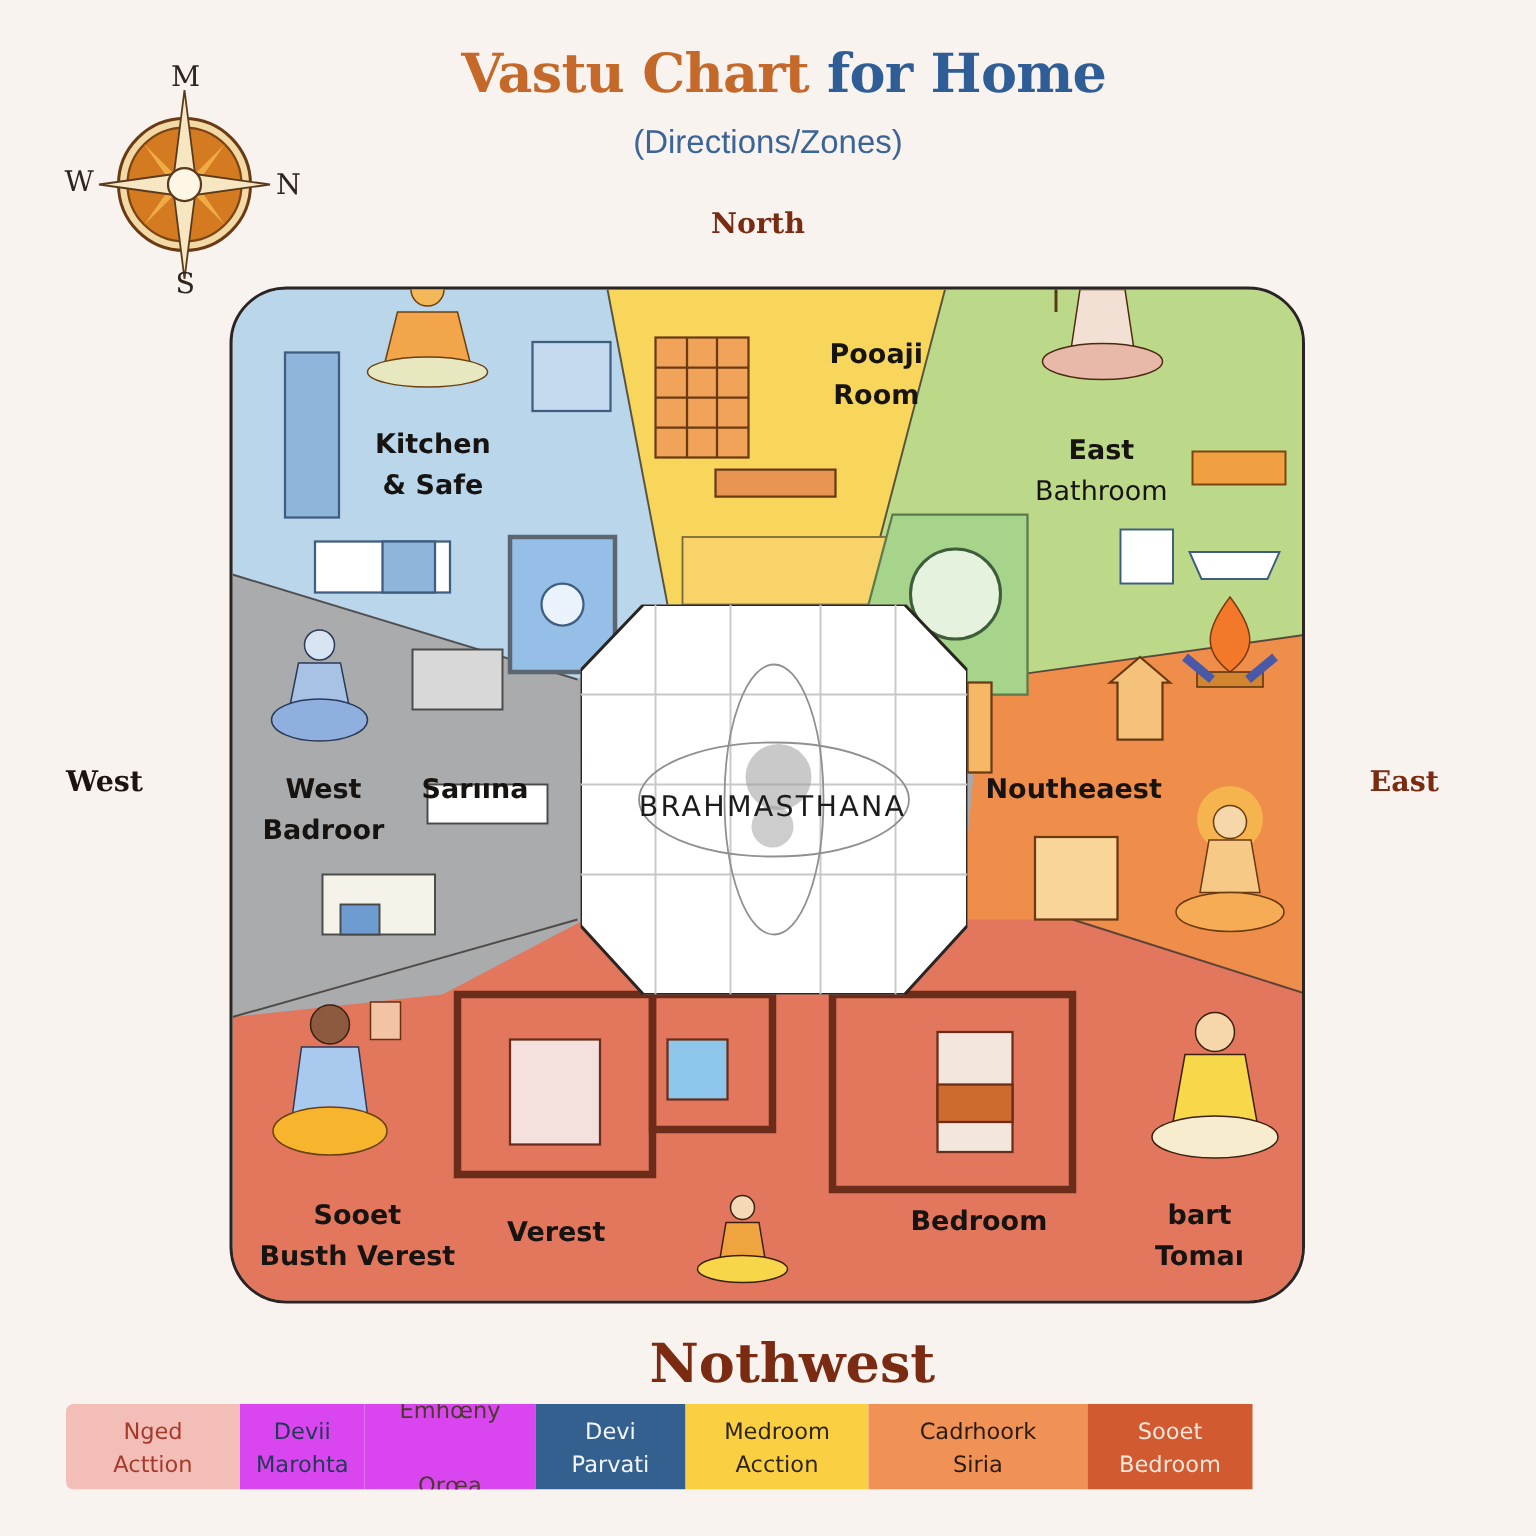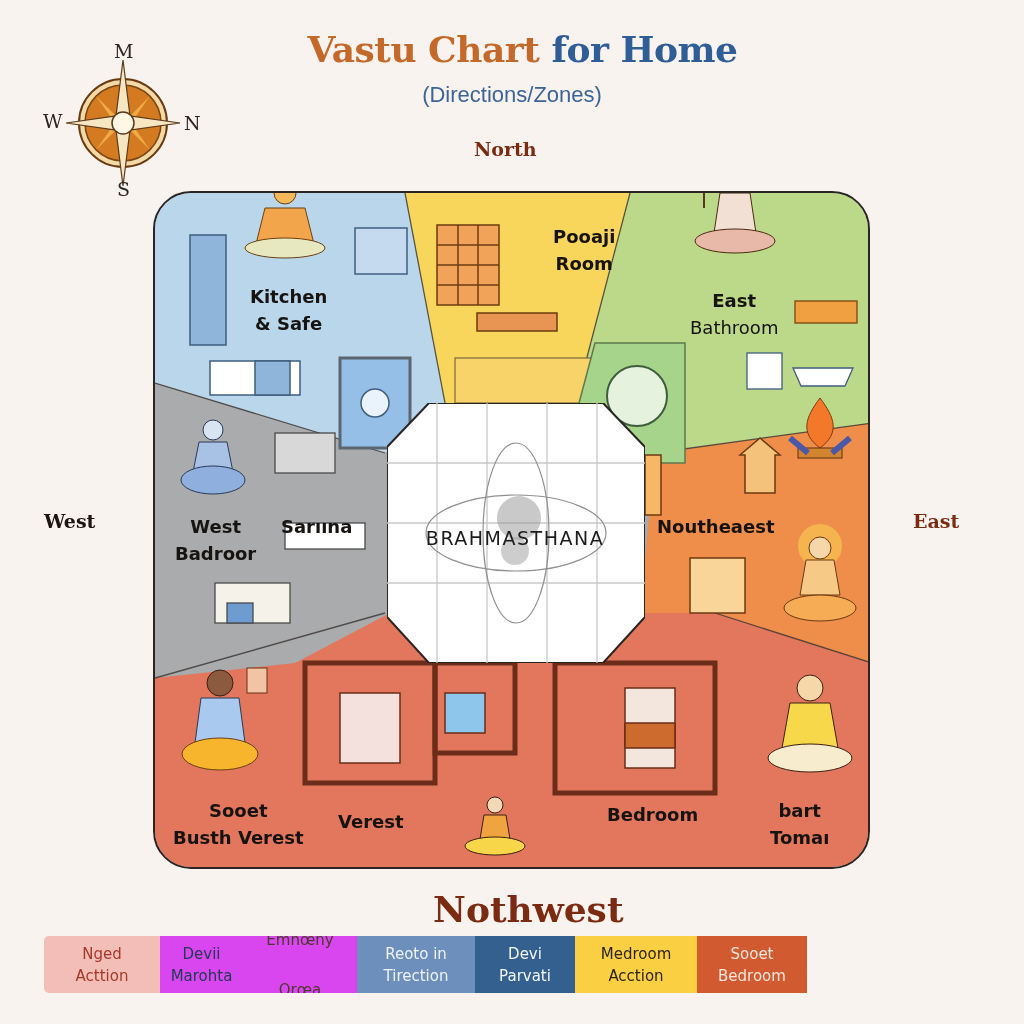--- a/index.html
+++ b/index.html
@@ -272,29 +272,29 @@
       <span>Acttion</span>
   </div>
   <div class="cell" style="width:83px;background:#d946ef;color:#213a56;">
     <span>Devii</span>
       <span>Marohta</span>
   </div>
   <div class="cell" style="width:114px;background:#d946ef;color:#4a3a2c;gap:28px;">
     <span>Emhœny</span>
       <span>Orœa</span>
   </div>
-  <div class="cell" style="width:118px;background:#6c8fbc;color:#eef3fa;">
-    <span>Reoto in</span>
-      <span>Tirection</span>
-  </div>
   <div class="cell" style="width:100px;background:#34608f;color:#f2f5fa;">
     <span>Devi</span>
       <span>Parvati</span>
   </div>
   <div class="cell" style="width:122px;background:#fad042;color:#2d2410;">
     <span>Medroom</span>
       <span>Acction</span>
   </div>
+  <div class="cell" style="width:146px;background:#f09255;color:#2a1a10;">
+    <span>Cadrhoork</span>
+      <span>Siria</span>
+  </div>
   <div class="cell" style="width:110px;background:#d25a31;color:#fbe6dc;">
     <span>Sooet</span>
       <span>Bedroom</span>
   </div>
 </div>
 
 </body></html>

